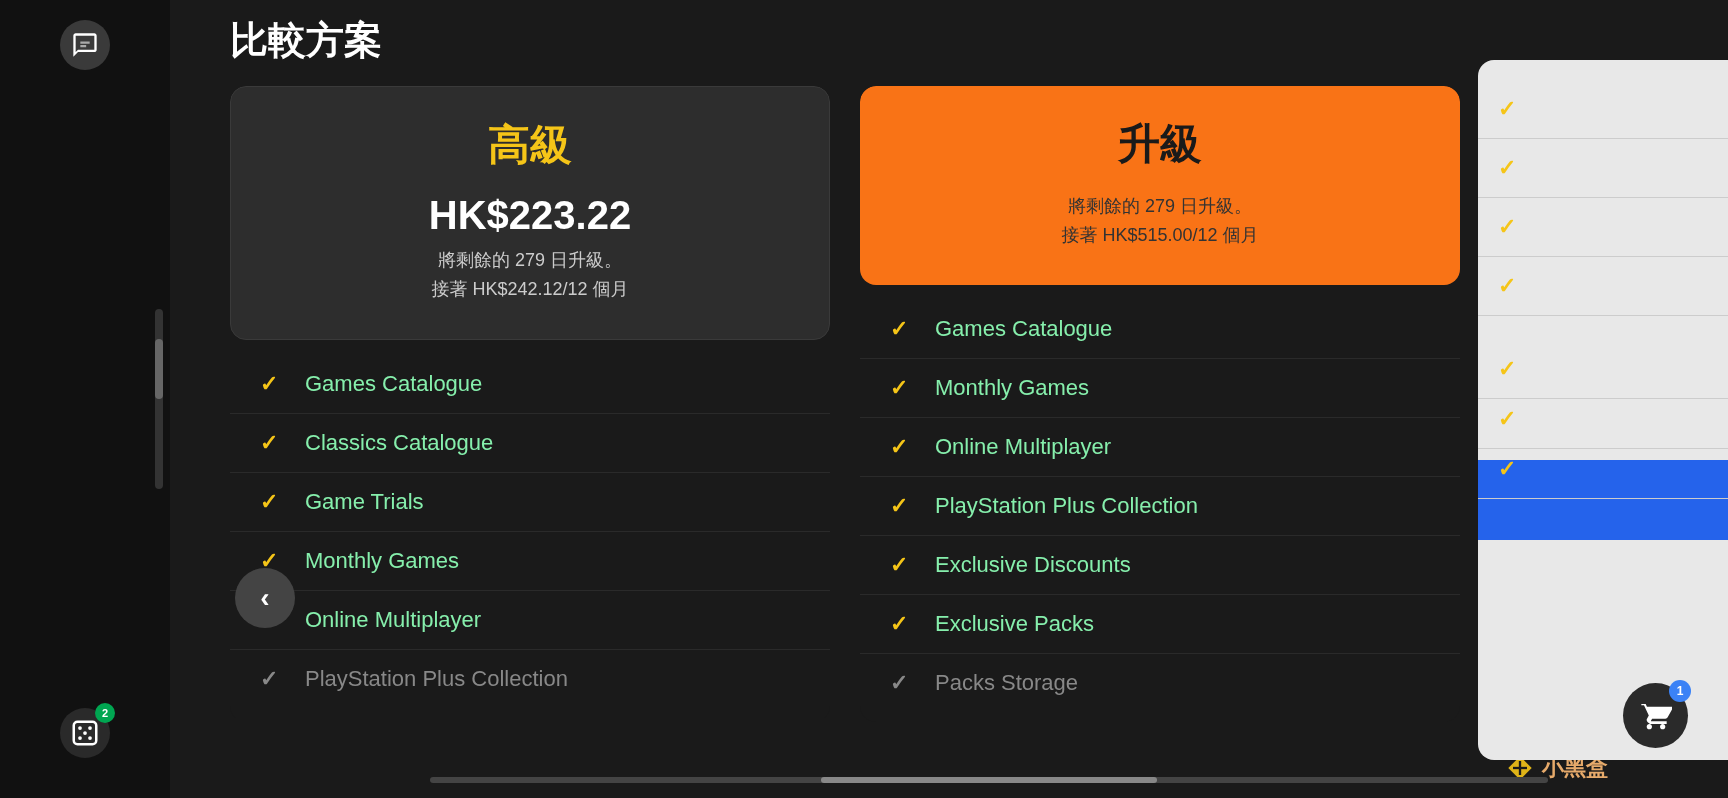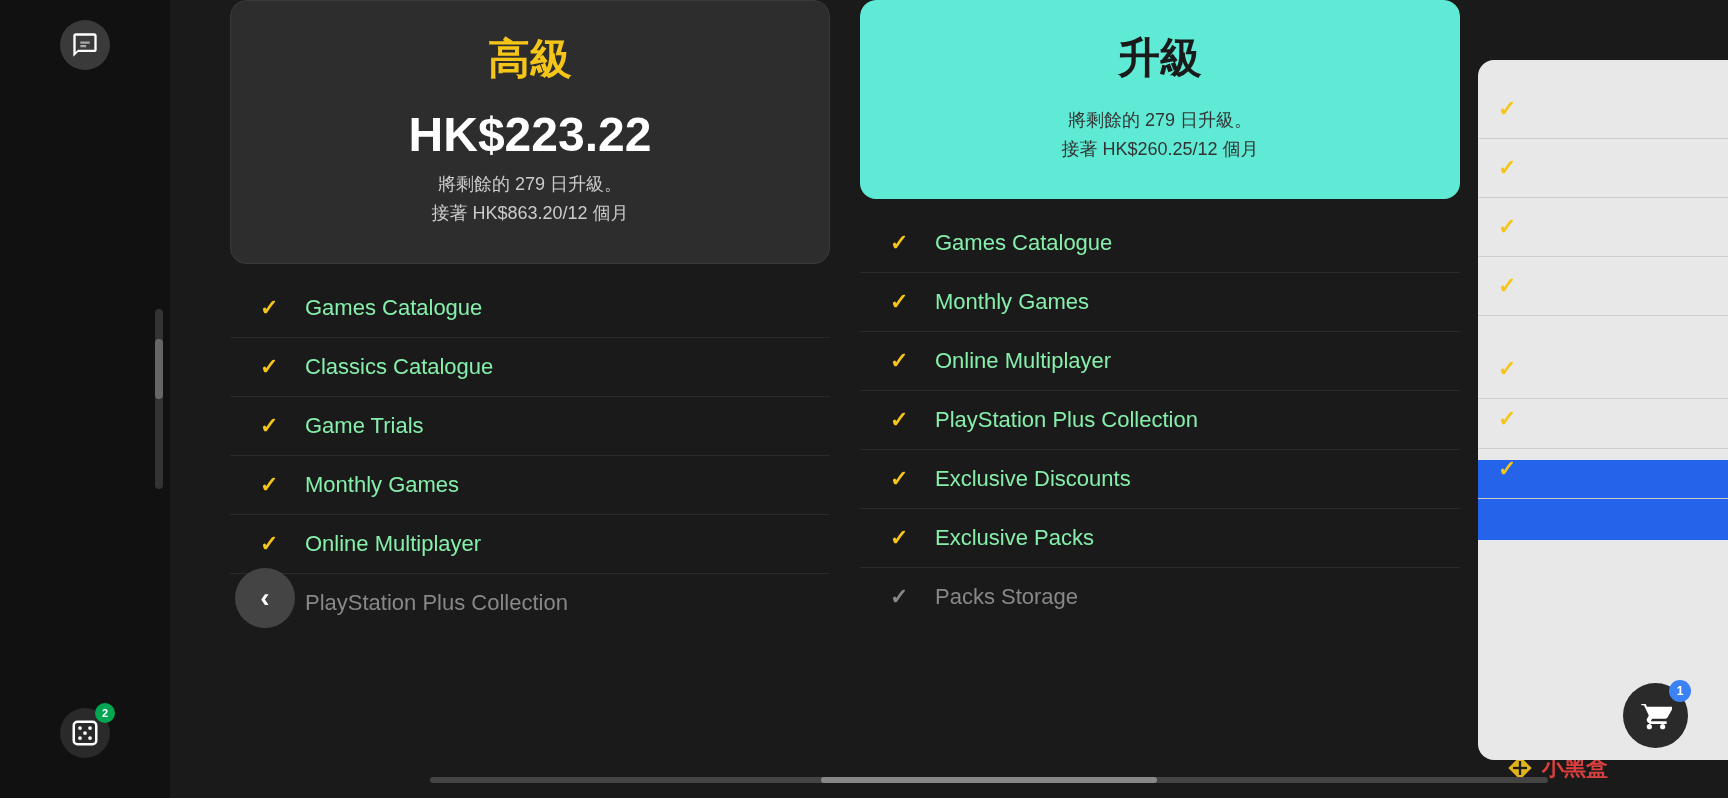--- a/index.html
+++ b/index.html
@@ -144,39 +144,39 @@
       text-align: center;
       margin-bottom: 4px;
     }
 
     .plan-header.dark {
       background: #2d2d2d;
       border: 1px solid #3a3a3a;
     }
 
     .plan-header.yellow {
-      background: #5eead4;
+      background: #f97316;
     }
 
     .plan-title-dark {
       font-size: 42px;
       font-weight: bold;
       color: #f5c518;
       margin-bottom: 20px;
     }
 
     .plan-title-yellow {
       font-size: 42px;
       font-weight: bold;
       color: #1a1a1a;
       margin-bottom: 20px;
     }
 
     .plan-price-dark {
-      font-size: 48px;
+      font-size: 40px;
       font-weight: bold;
       color: white;
       margin-bottom: 8px;
     }
 
     .plan-price-yellow {
       font-size: 48px;
       font-weight: bold;
       color: #1a1a1a;
       margin-bottom: 8px;
@@ -280,21 +280,21 @@
     }
 
     
     .watermark {
       position: absolute;
       bottom: 15px;
       right: 120px;
       display: flex;
       align-items: center;
       gap: 8px;
-      color: #ef4444;
+      color: #fdba74;
       font-size: 22px;
       font-weight: bold;
       opacity: 0.9;
       text-align: center;
     }
 
     
     .scrollbar-container {
       position: absolute;
       bottom: 15px;
@@ -342,30 +342,31 @@
         <div class="badge">2</div>
       </div>
     </div>
   </div>
 
   <div class="scroll-indicator">
     <div class="scroll-thumb"></div>
   </div>
 
   <div class="main-content">
+    <h1 class="page-title">比較方案</h1>
 
     <div class="plans-container">
 
       <div class="plan-card">
         <div class="plan-header dark">
           <div class="plan-title-dark">高級</div>
           <div class="plan-price-dark">HK$223.22</div>
           <div class="plan-subtitle-dark">
             <span>將剩餘的 279 日升級。</span><br>
-            <span>接著 HK$863.20/12 個月</span>
+            <span>接著 HK$242.12/12 個月</span>
           </div>
         </div>
         <div class="features-list">
           <div class="feature-item">
             <span class="check-icon">✓</span>
             <span class="feature-label">Games Catalogue</span>
           </div>
           <div class="feature-item">
             <span class="check-icon">✓</span>
             <span class="feature-label">Classics Catalogue</span>
@@ -387,21 +388,21 @@
             <span class="feature-label faded">PlayStation Plus Collection</span>
           </div>
         </div>
       </div>
 
       <div class="plan-card">
         <div class="plan-header yellow">
           <div class="plan-title-yellow">升級</div>
           <div class="plan-subtitle-yellow">
             <span>將剩餘的 279 日升級。</span><br>
-            <span>接著 HK$260.25/12 個月</span>
+            <span>接著 HK$515.00/12 個月</span>
           </div>
         </div>
         <div class="features-list">
           <div class="feature-item">
             <span class="check-icon">✓</span>
             <span class="feature-label">Games Catalogue</span>
           </div>
           <div class="feature-item">
             <span class="check-icon">✓</span>
             <span class="feature-label">Monthly Games</span>

